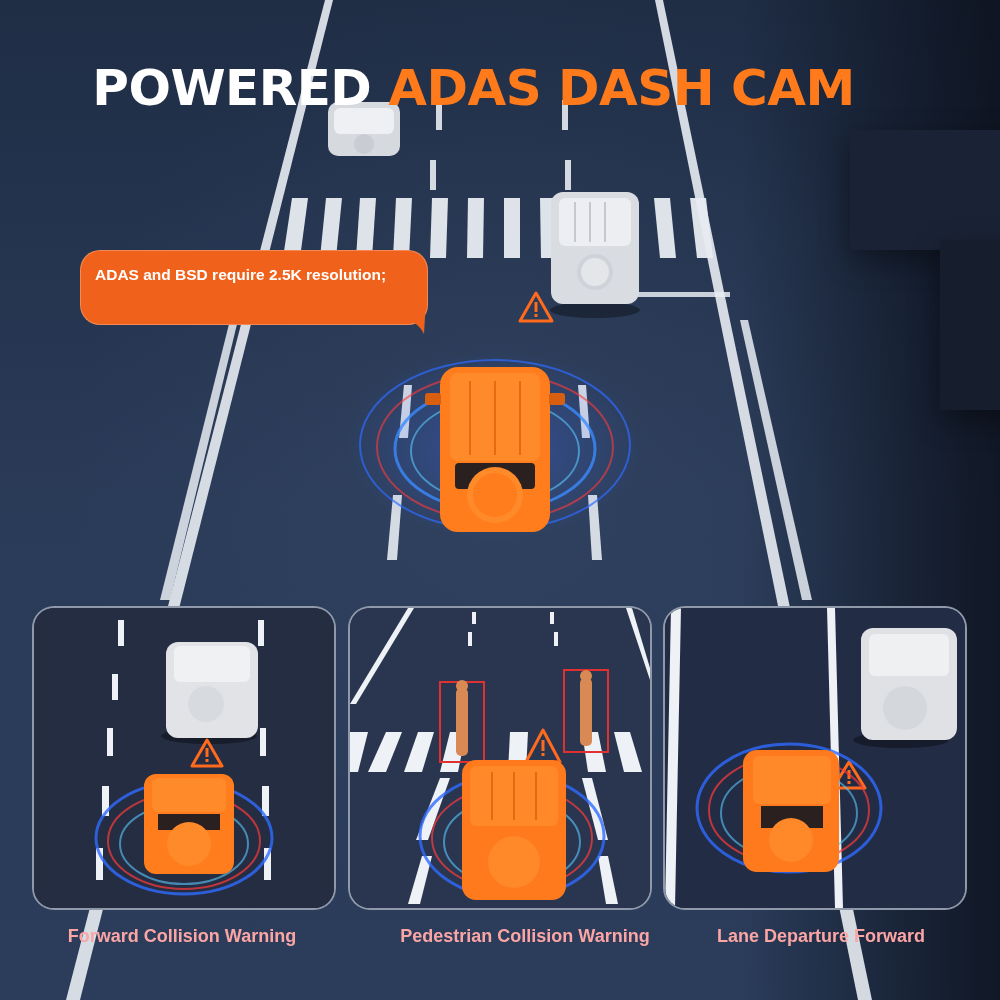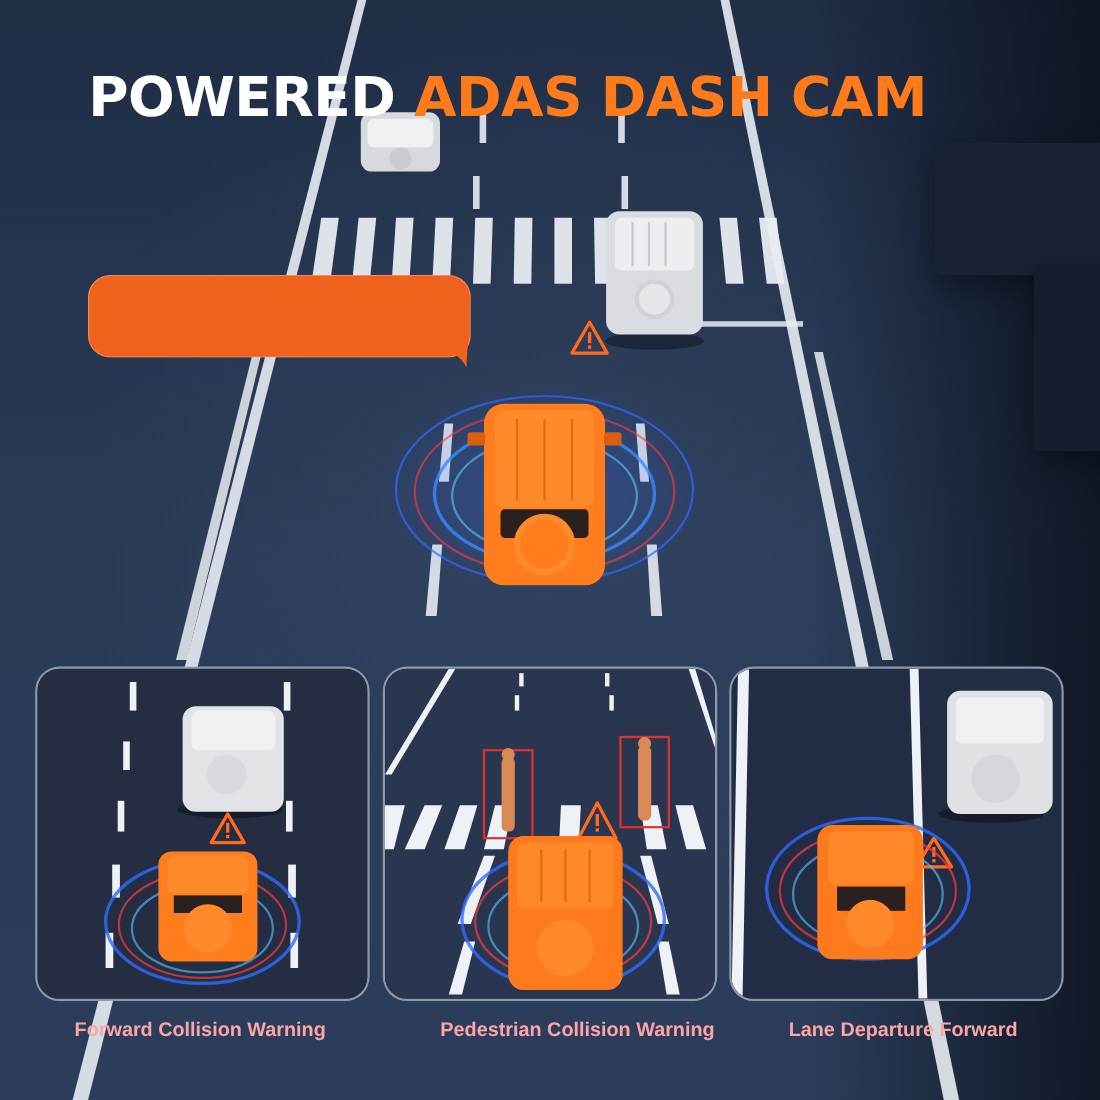--- a/index.html
+++ b/index.html
@@ -19,21 +19,21 @@
   .sidewalk-right {
     position: absolute; right: 0; top: 0; width: 260px; height: 1000px;
     background: linear-gradient(90deg, rgba(10,16,28,0) 0%, rgba(12,18,30,0.55) 60%, rgba(10,14,24,0.8) 100%);
   }
   .block {
     position: absolute; background: #1a2335; border-radius: 4px;
     box-shadow: 0 10px 30px rgba(0,0,0,0.4);
   }
   svg.lines { position: absolute; inset: 0; }
   .title {
-    position: absolute; top: 58px; left: 4px; width: 915px; text-align: center;
+    position: absolute; top: 58px; left: 16px; width: 915px; text-align: center;
     font-family: "DejaVu Sans", sans-serif; font-weight: 700; font-size: 50px;
     letter-spacing: -0.5px; line-height: 60px;
   }
   .title .w { color: #ffffff; }
   .title .o { color: #ff7a1a; }
   .bubble {
     position: absolute; left: 80px; top: 250px; width: 348px; height: 75px;
     background: #f0621c; border-radius: 20px; border: 1px solid rgba(255,255,255,0.25);
     padding: 12px 14px; color: #fff; font-weight: 700; font-size: 15.5px; line-height: 24px;
   }
@@ -150,20 +150,21 @@
     <rect x="204" y="48" width="16" height="12" rx="3" fill="#d85e10"></rect>
   </svg>
 </div>
 
 <div class="title">
   <span class="w">POWERED</span>
   <span class="o">ADAS DASH CAM</span>
 </div>
 
 <div class="bubble">
+  <div>ADAS and BSD require 2.5K resolution;</div>
 </div>
 <svg class="bubble-tail" viewBox="0 0 30 36">
   <path d="M0,0 L28,0 L26,34 Q18,18 0,20 Z" fill="#f0621c"></path>
 </svg>
 
 <div class="panel" style="left:32px;">
   <svg width="300" height="300" viewBox="0 0 300 300">
     <rect width="300" height="300" fill="#242d42"></rect>
     <g fill="#eef1f5">
       <rect x="84" y="12" width="6" height="26"></rect>

